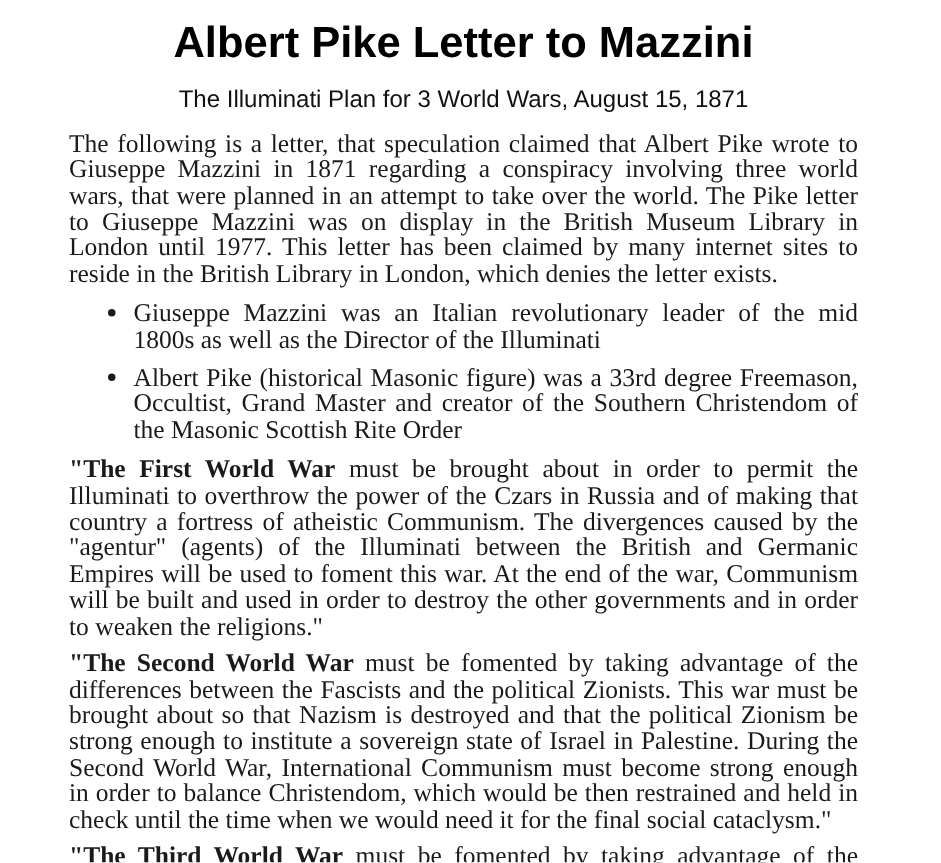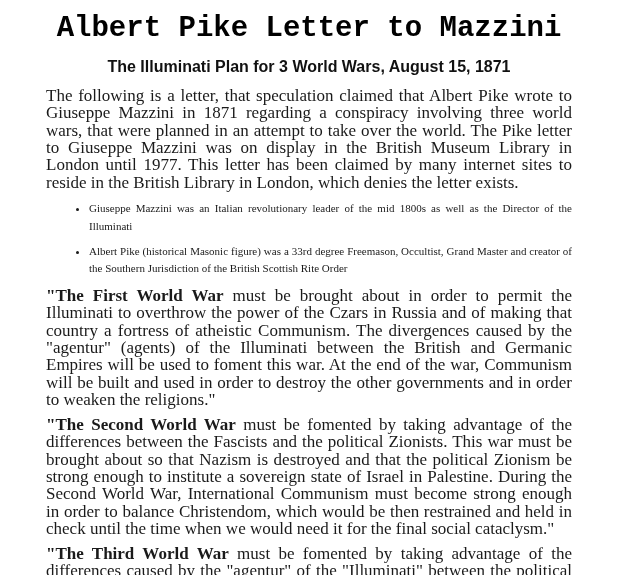--- a/index.html
+++ b/index.html
@@ -12,32 +12,32 @@
     width: 627px;
     height: 575px;
     background: #ffffff;
     box-sizing: border-box;
     padding: 12px 55px 0 46px;
     overflow: hidden;
     font-family: "Liberation Serif", serif;
     color: #1a1a1a;
   }
   .doc-title {
-    font-family: Liberation Mono, monospace;
+    font-family: Liberation Sans, sans-serif;
     font-weight: bold;
     font-size: 29px;
     line-height: 1.2;
     color: #000000;
     text-align: center;
     margin: 0 0 10px 0;
     letter-spacing: 0px;
   }
   .doc-subtitle {
     font-family: "Liberation Sans", sans-serif;
-    font-weight: bold;
+    font-weight: normal;
     font-size: 16px;
     line-height: 1.25;
     color: #111111;
     text-align: center;
     margin: 0 0 10px 0;
   }
   .body-text p {
     font-size: 17px;
     line-height: 17.4px;
     text-align: justify;
@@ -45,21 +45,21 @@
   }
   .body-text .b {
     font-weight: bold;
   }
   ul.bullets {
     margin: 9px 0 9px 0;
     padding: 0 0 0 43px;
     list-style: disc outside;
   }
   ul.bullets li {
-    font-size: 11px;
+    font-size: 17px;
     line-height: 17.4px;
     text-align: justify;
     margin: 0 0 8px 0;
     padding-left: 0px;
   }
 </style>
 </head>
 <body>
 
 <div class="page">
@@ -67,21 +67,21 @@
   <h1 class="doc-title">Albert Pike Letter to Mazzini</h1>
 
   <div class="doc-subtitle">The Illuminati Plan for 3 World Wars, August 15, 1871</div>
 
   <div class="body-text">
 
     <p>The following is a letter, that speculation claimed that Albert Pike wrote to Giuseppe Mazzini in 1871 regarding a conspiracy involving three world wars, that were planned in an attempt to take over the world. The Pike letter to Giuseppe Mazzini was on display in the British Museum Library in London until 1977. This letter has been claimed by many internet sites to reside in the British Library in London, which denies the letter exists.</p>
 
     <ul class="bullets">
       <li>Giuseppe Mazzini was an Italian revolutionary leader of the mid 1800s as well as the Director of the Illuminati</li>
-      <li>Albert Pike (historical Masonic figure) was a 33rd degree Freemason, Occultist, Grand Master and creator of the Southern Jurisdiction of the British Scottish Rite Order</li>
+      <li>Albert Pike (historical Masonic figure) was a 33rd degree Freemason, Occultist, Grand Master and creator of the Southern Christendom of the Masonic Scottish Rite Order</li>
     </ul>
 
 
     <p><span class="b">"The First World War</span><span> must be brought about in order to permit the Illuminati to overthrow the power of the Czars in Russia and of making that country a fortress of atheistic Communism. The divergences caused by the "agentur" (agents) of the Illuminati between the British and Germanic Empires will be used to foment this war. At the end of the war, Communism will be built and used in order to destroy the other governments and in order to weaken the religions."</span></p>
 
     <p><span class="b">"The Second World War</span><span> must be fomented by taking advantage of the differences between the Fascists and the political Zionists. This war must be brought about so that Nazism is destroyed and that the political Zionism be strong enough to institute a sovereign state of Israel in Palestine. During the Second World War, International Communism must become strong enough in order to balance Christendom, which would be then restrained and held in check until the time when we would need it for the final social cataclysm."</span></p>
 
     <p><span class="b">"The Third World War</span><span> must be fomented by taking advantage of the differences caused by the "agentur" of the "Illuminati" between the political Zionists and the leaders of Islamic World. The war must be conducted in such a way that Islam (the Moslem Arabic World) and political Zionism (the State of Israel) mutually destroy each other.</span></p>
 
   </div>

